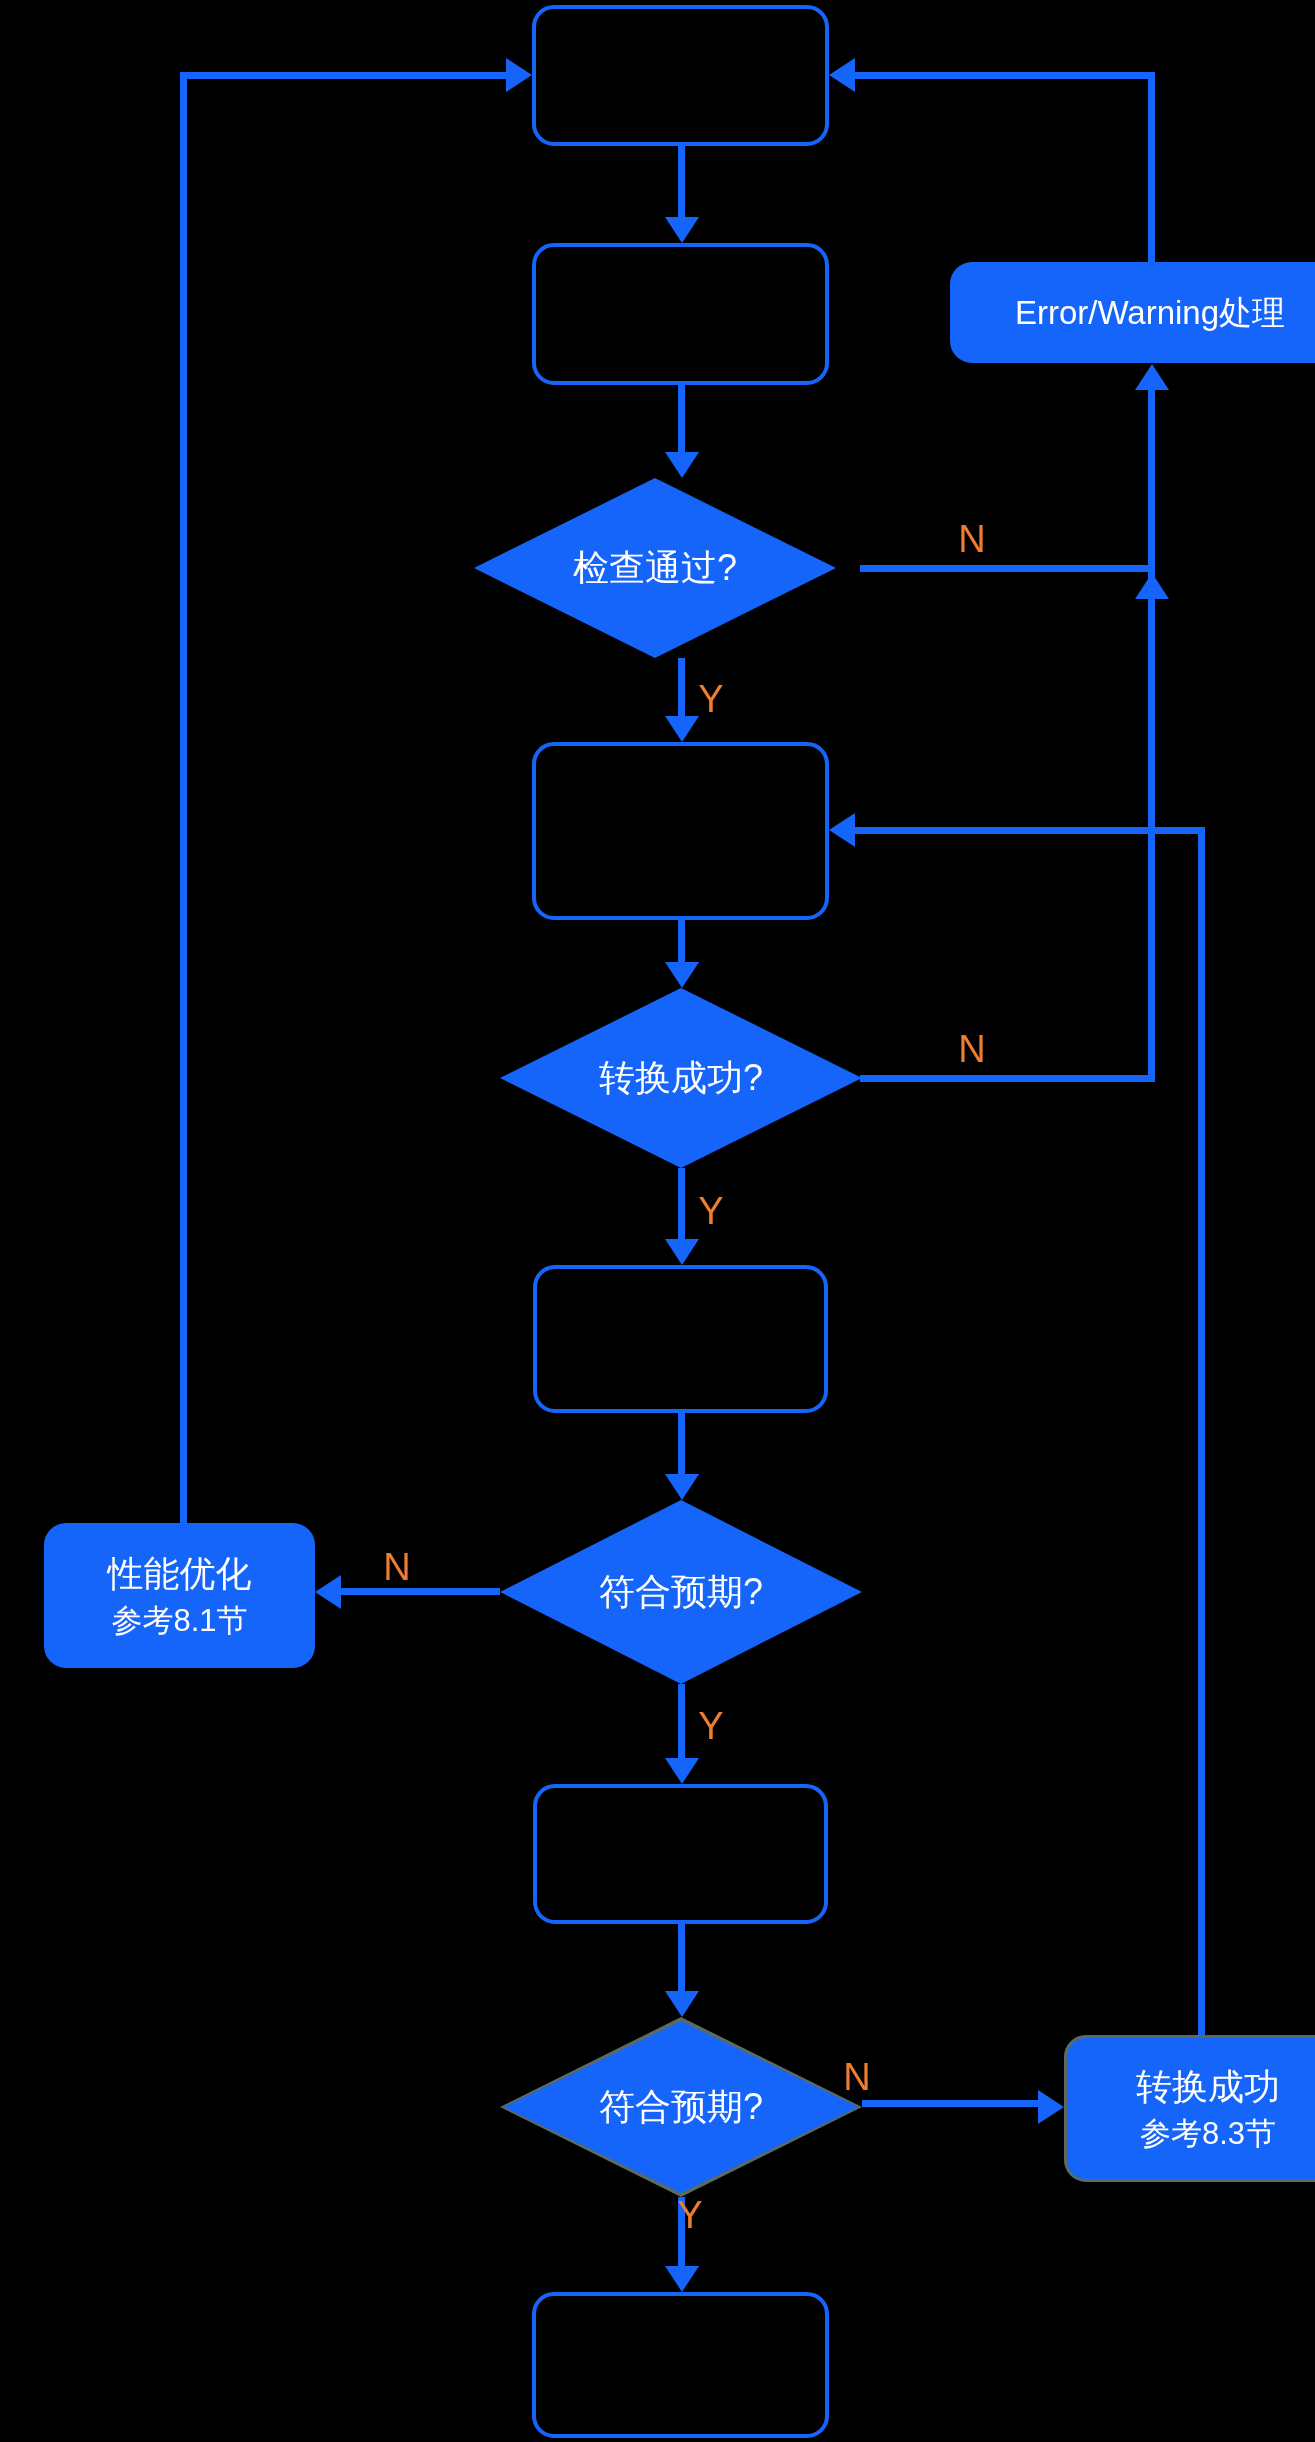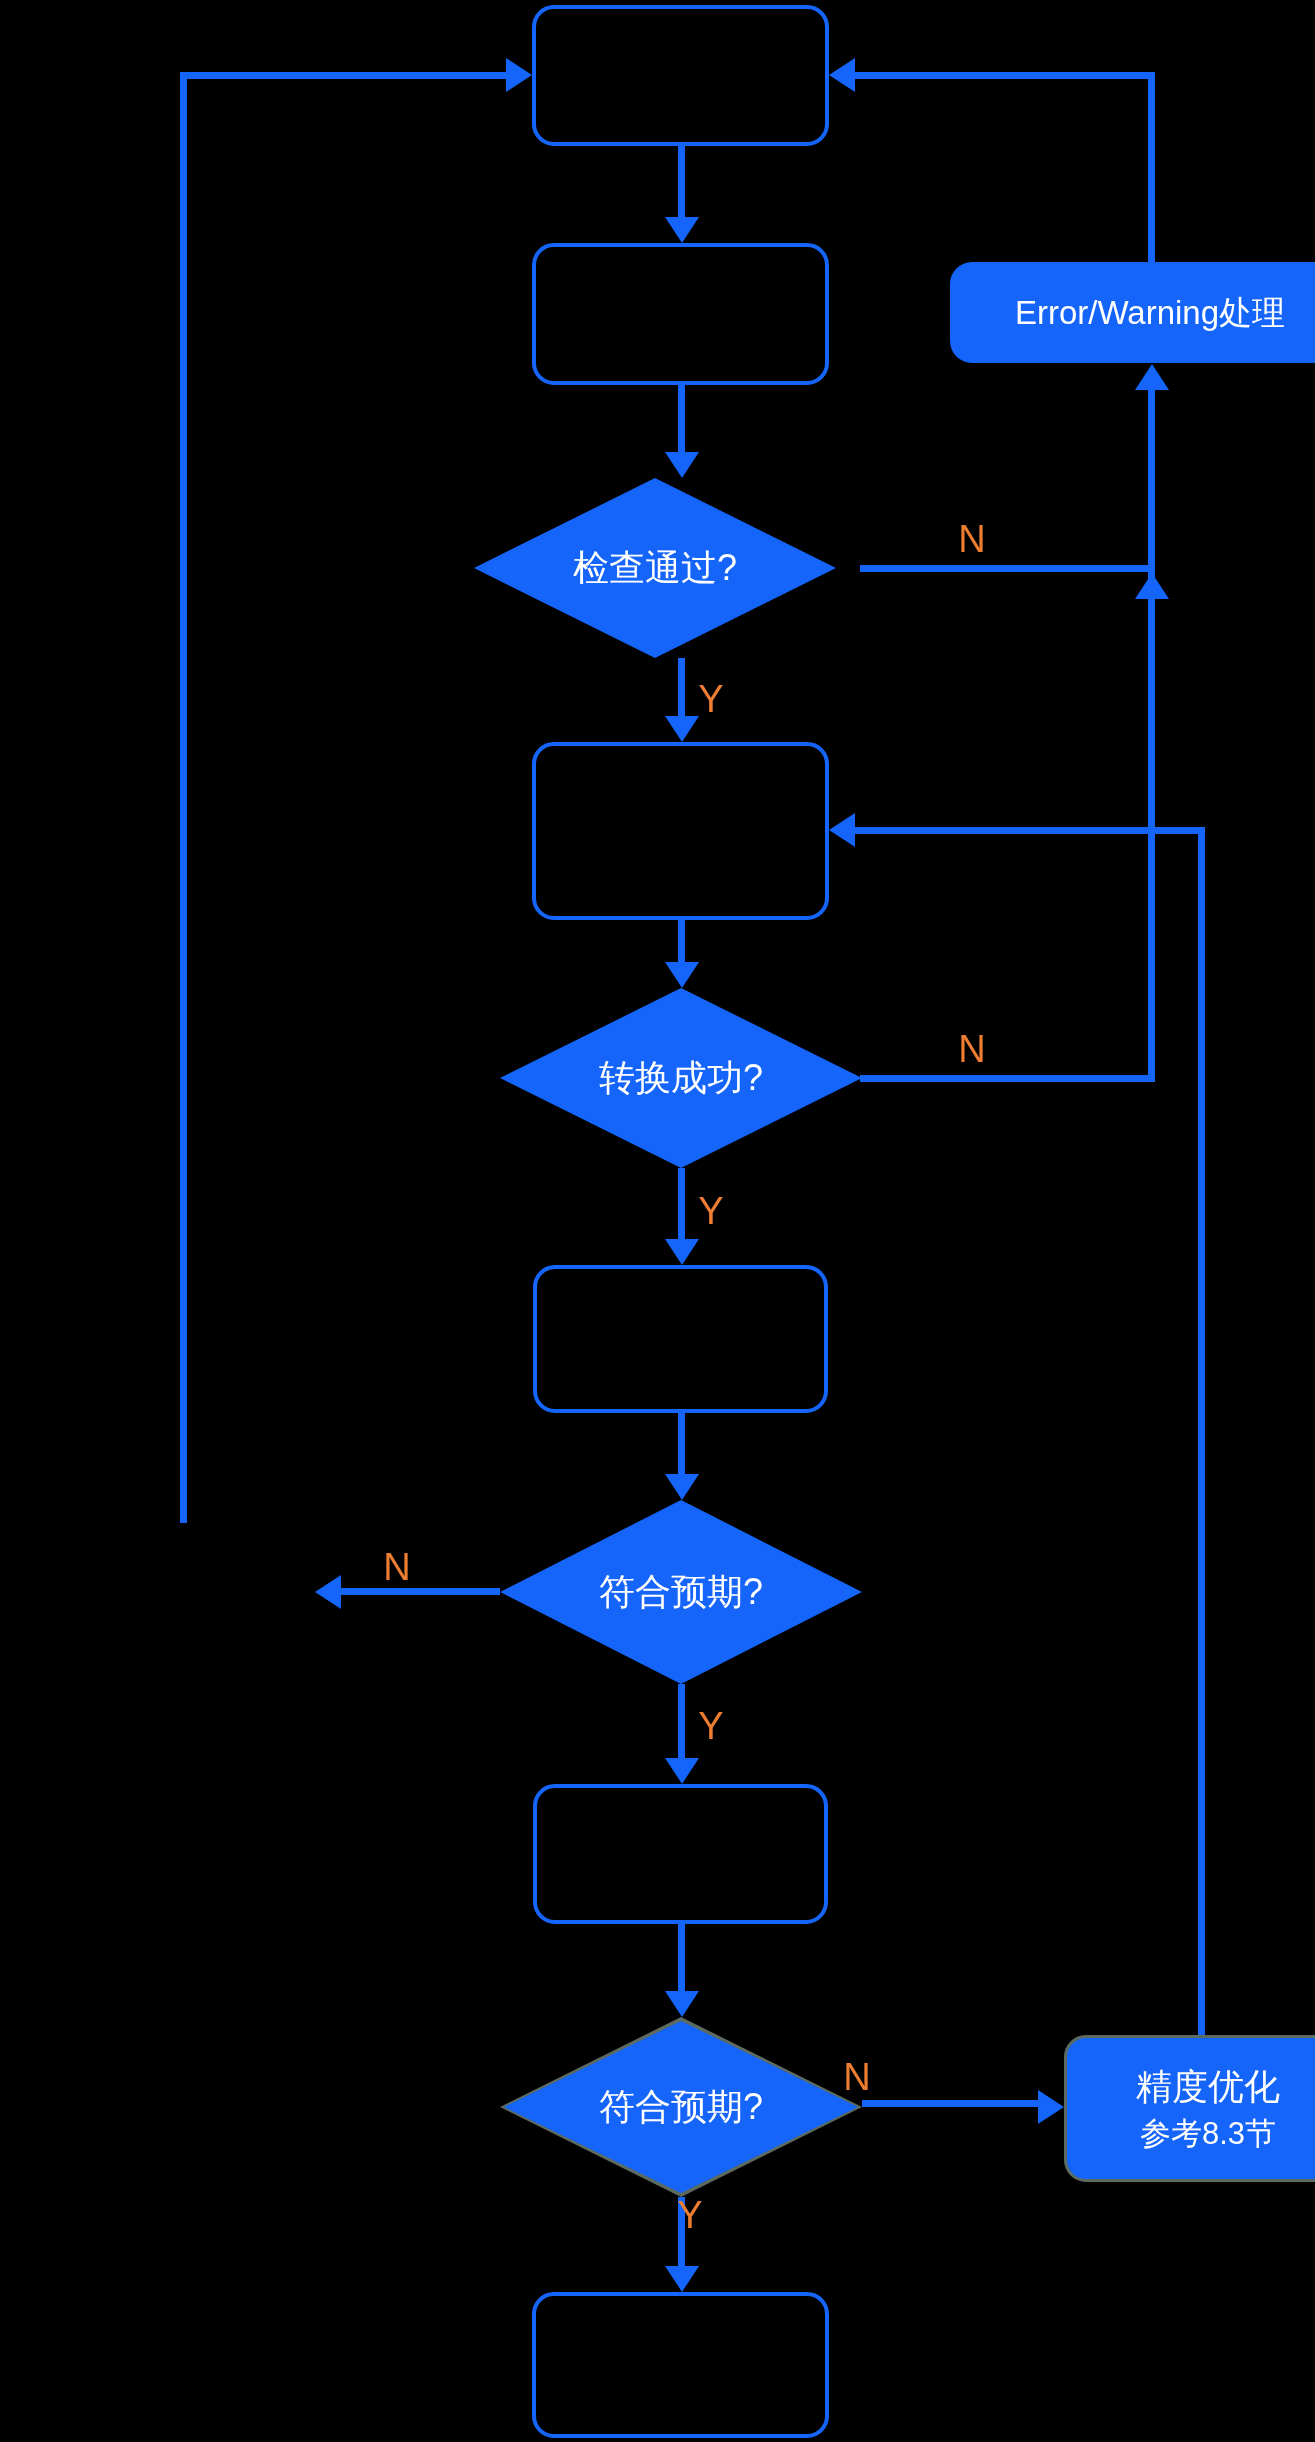--- a/index.html
+++ b/index.html
@@ -113,23 +113,27 @@
   <div class="proc" style="left:490px;top:243px;width:297px;height:142px;"></div>
   <div class="proc" style="left:490px;top:742px;width:297px;height:178px;"></div>
   <div class="proc" style="left:491px;top:1265px;width:295px;height:148px;"></div>
   <div class="proc" style="left:491px;top:1784px;width:295px;height:140px;"></div>
   <div class="proc" style="left:490px;top:2292px;width:297px;height:146px;"></div>
 
   <div class="filled" style="left:908px;top:262px;width:400px;height:101px;">
     <div class="err-label">Error/Warning处理</div>
   </div>
 
+  <div class="filled" style="left:2px;top:1523px;width:271px;height:145px;">
+    <div class="l1">性能优化</div>
+    <div class="l2">参考8.1节</div>
+  </div>
 
   <div class="filled gray-border" style="left:1022px;top:2035px;width:288px;height:147px;">
-    <div class="l1">精度优化</div>
+    <div class="l1">转换成功</div>
     <div class="l2">参考8.3节</div>
   </div>
 
   <div class="diamond" style="left:432px;top:478px;width:362px;height:180px;">
     <div class="shape"></div>
     <div class="dtext">检查通过?</div>
   </div>
 
   <div class="diamond" style="left:458px;top:988px;width:362px;height:180px;">
     <div class="shape"></div>

